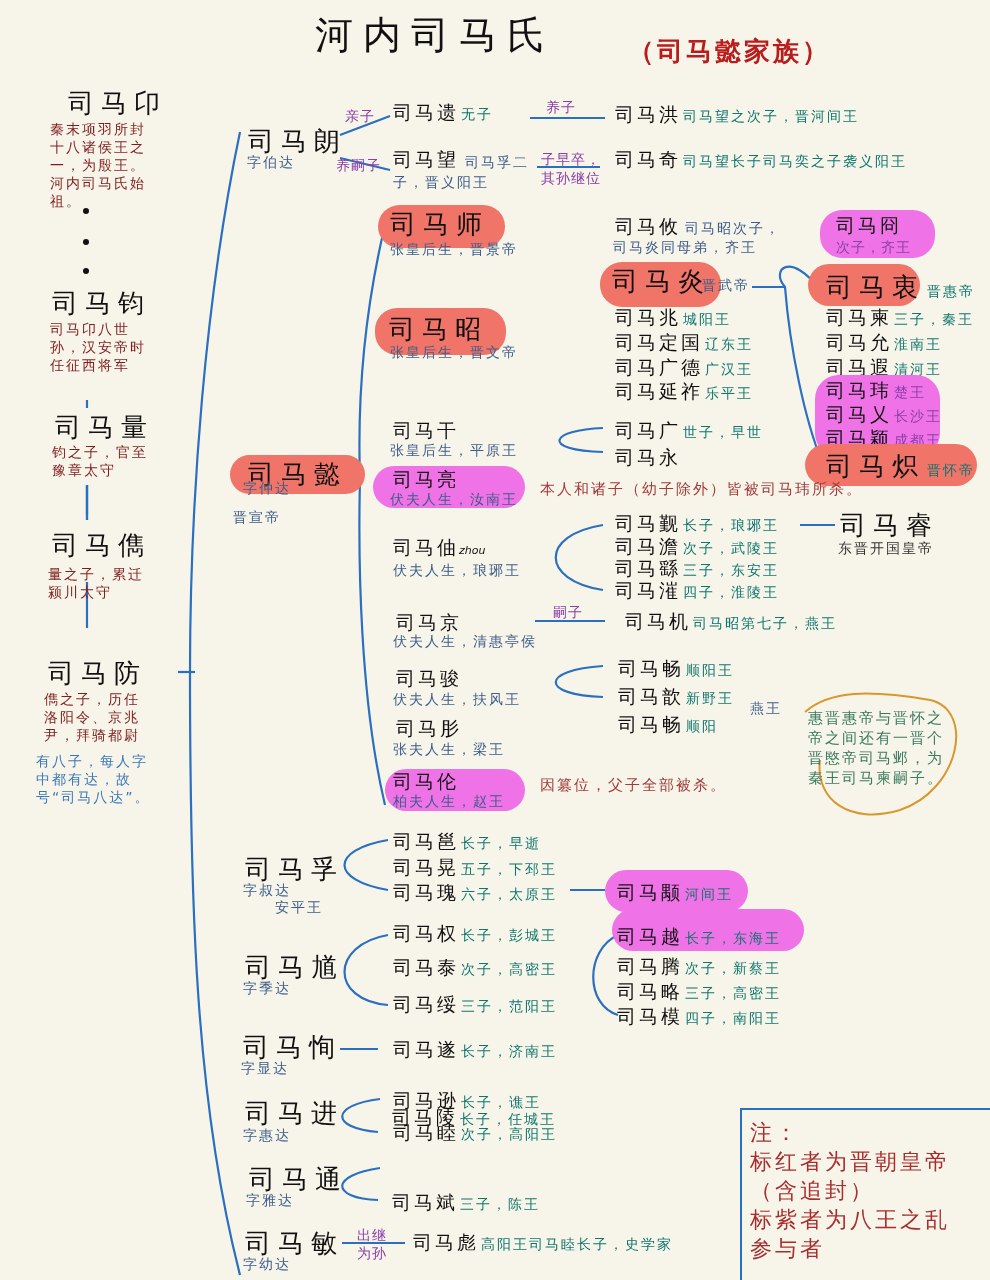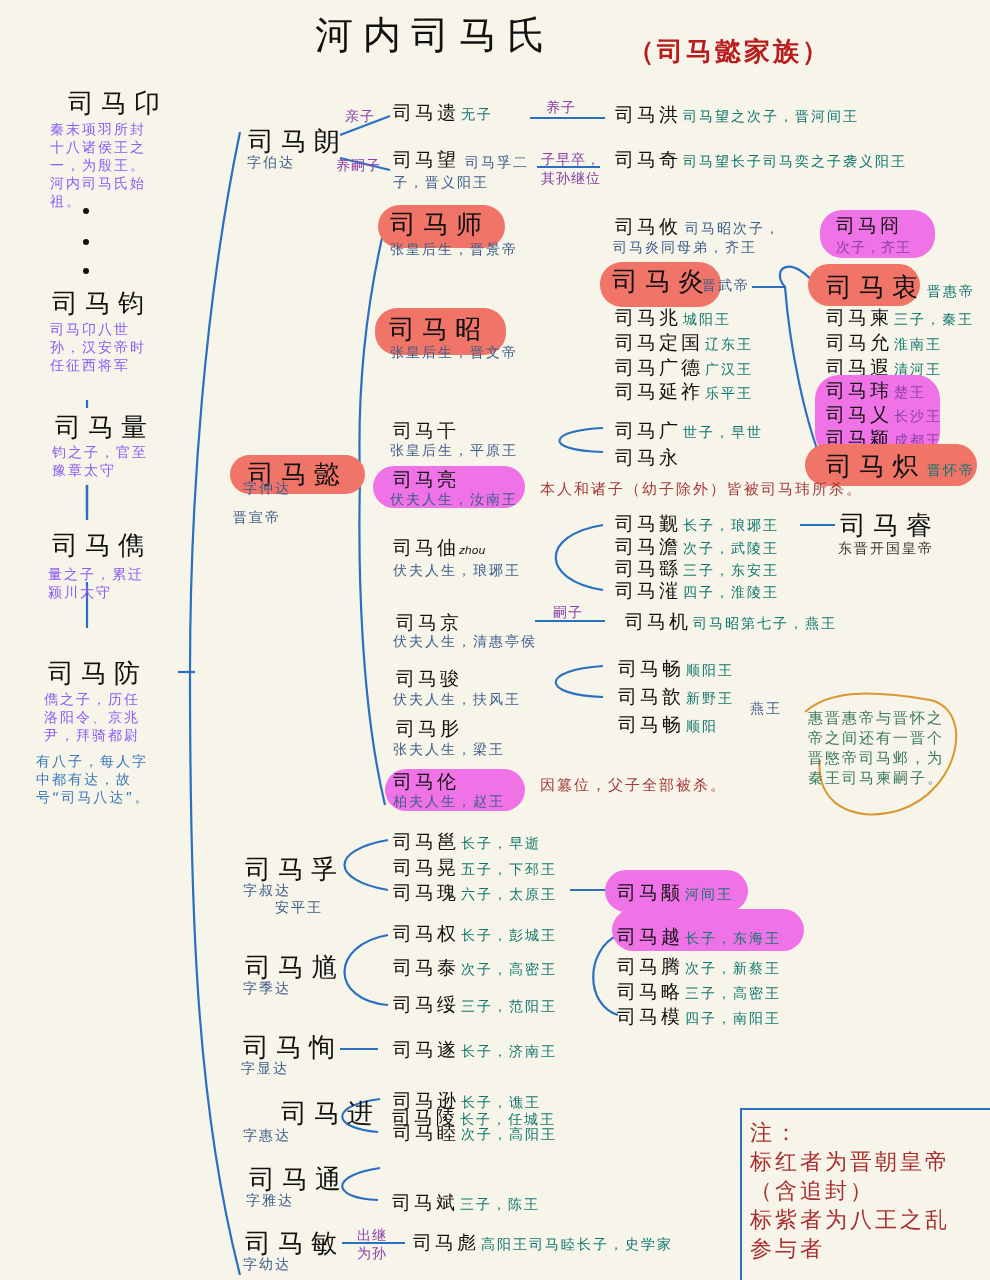--- a/index.html
+++ b/index.html
@@ -8,21 +8,21 @@
     background:#f7f5ea;
     font-family:"DejaVu Sans","Liberation Sans",sans-serif;
     color:#1a1a1a;
   }
   .abs { position:absolute; white-space:nowrap; }
   .title { font-family:"DejaVu Serif","Liberation Serif",serif; font-size:38px; letter-spacing:10px; color:#111; }
   .subtitle { font-size:26px; color:#b91c1c; letter-spacing:3px;font-weight:bold; }
   .nm-lg { font-size:26px; color:#111; letter-spacing:7px; }
   .nm-sm { font-size:19px; color:#111; letter-spacing:3px; }
   .note-b { font-size:14px; color:#3d5d8a; letter-spacing:2px; }
-  .note-r { font-size:14px; color:#8b5cf6; letter-spacing:2px; line-height:18px; }
+  .note-r { font-size:14px; color:#7f1d1d; letter-spacing:2px; line-height:18px; }
   .note-p { font-size:14px; color:#8a3fa8; letter-spacing:1px; }
   .note-blue { font-size:14px; color:#3a78b8; letter-spacing:2px; line-height:18px; }
   .note-g { font-size:15px; color:#3a7a5f; letter-spacing:2px; line-height:20px; }
   .note-dr { font-size:15px; color:#a33a3a; letter-spacing:2px; }
   .hl-red { background:#f07468; border-radius:22px; }
   .hl-pur { background:#ef72e6; border-radius:22px; }
   .inline-note { font-size:14px; color:#0f766e; letter-spacing:2px; margin-left:2px; }
   .block { white-space:normal; }
   svg.lines { position:absolute; left:0; top:0; pointer-events:none; }
   .legend-box {
@@ -210,21 +210,21 @@
 <div class="abs hl-pur" style="left:612px;top:909px;width:192px;height:42px;"></div>
 <div class="abs nm-sm" style="left:617px;top:924px;"><span>司马越</span><span class="inline-note">长子，东海王</span></div>
 <div class="abs nm-sm" style="left:617px;top:954px;"><span>司马腾</span><span class="inline-note">次子，新蔡王</span></div>
 <div class="abs nm-sm" style="left:617px;top:979px;"><span>司马略</span><span class="inline-note">三子，高密王</span></div>
 <div class="abs nm-sm" style="left:617px;top:1004px;"><span>司马模</span><span class="inline-note">四子，南阳王</span></div>
 
 <div class="abs nm-lg" style="left:243px;top:1030px;">司马恂</div>
 <div class="abs note-b" style="left:241px;top:1060px;">字显达</div>
 <div class="abs nm-sm" style="left:393px;top:1037px;"><span>司马遂</span><span class="inline-note">长子，济南王</span></div>
 
-<div class="abs nm-lg" style="left:245px;top:1096px;margin-left:36px;">司马进</div>
+<div class="abs nm-lg" style="left:245px;top:1096px;">司马进</div>
 <div class="abs note-b" style="left:243px;top:1127px;">字惠达</div>
 <div class="abs nm-sm" style="left:393px;top:1088px;"><span>司马逊</span><span class="inline-note">长子，谯王</span></div>
 <div class="abs nm-sm" style="left:393px;top:1120px;"><span>司马睦</span><span class="inline-note">次子，高阳王</span></div>
 
 <div class="abs nm-lg" style="left:249px;top:1162px;">司马通</div>
 <div class="abs note-b" style="left:246px;top:1192px;">字雅达</div>
 <div class="abs nm-sm" style="left:392px;top:1105px;"><span>司马陵</span><span class="inline-note">长子，任城王</span></div>
 <div class="abs nm-sm" style="left:392px;top:1190px;"><span>司马斌</span><span class="inline-note">三子，陈王</span></div>
 
 <div class="abs nm-lg" style="left:245px;top:1226px;">司马敏</div>

